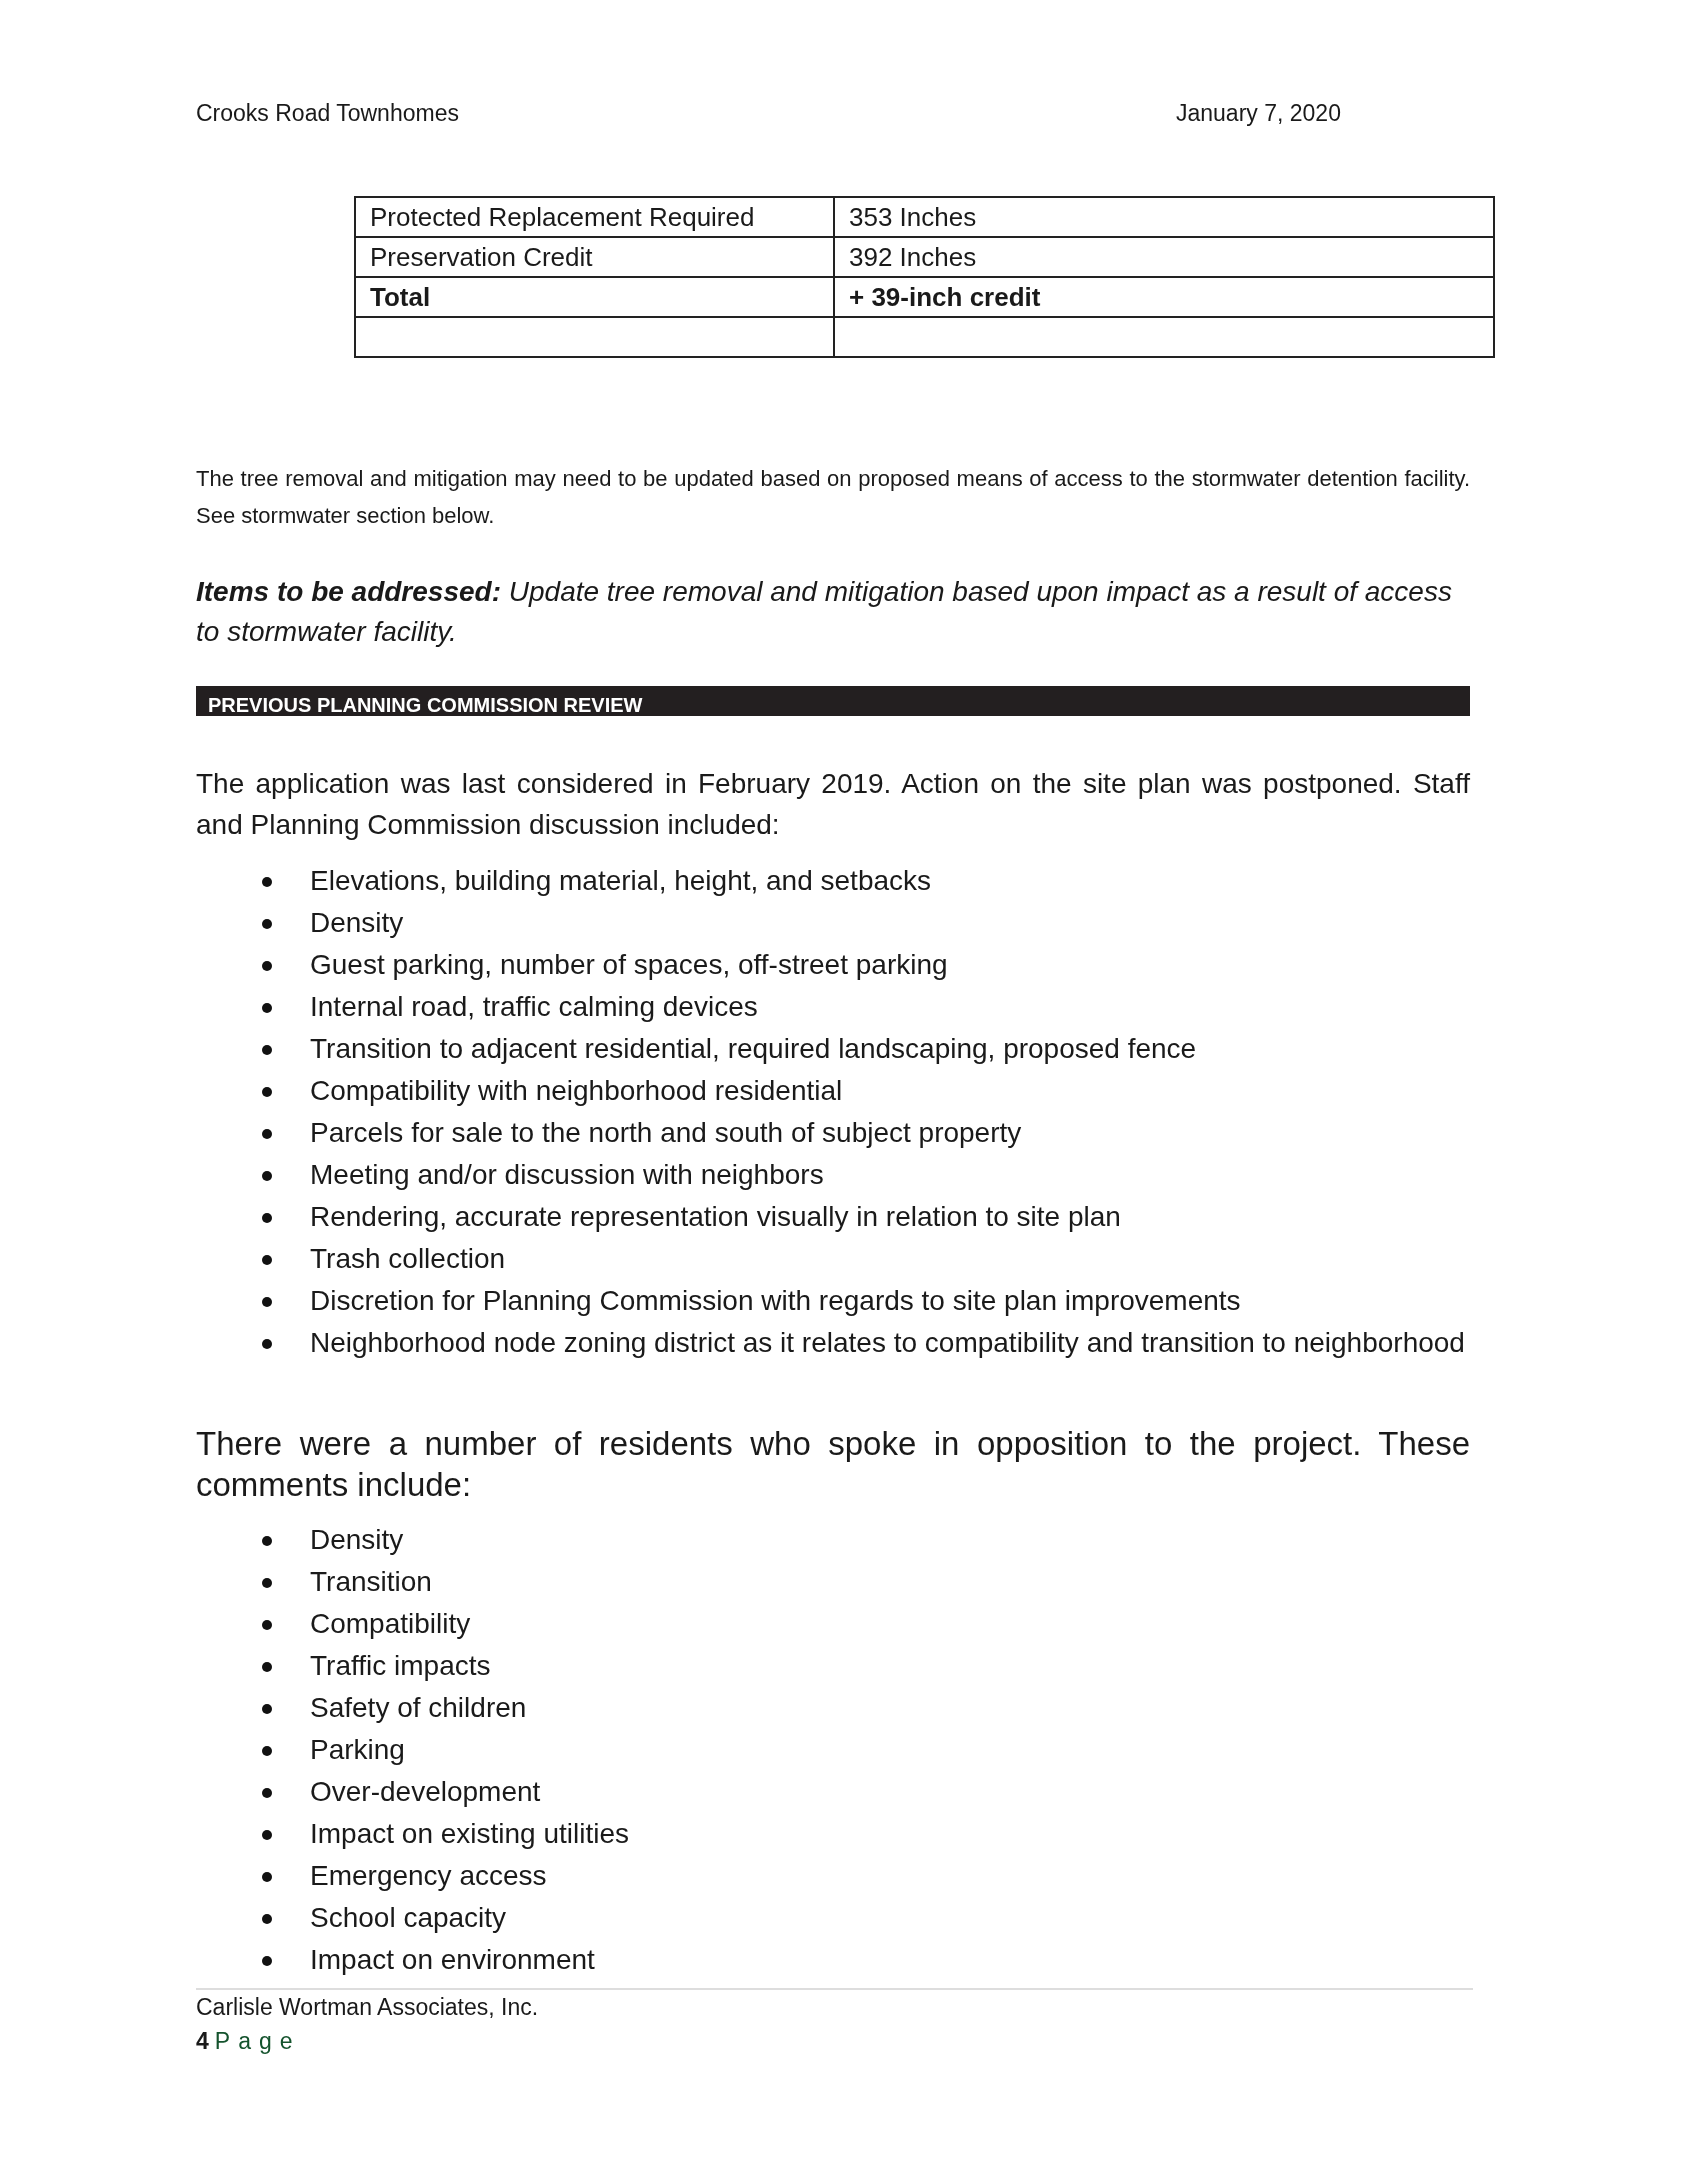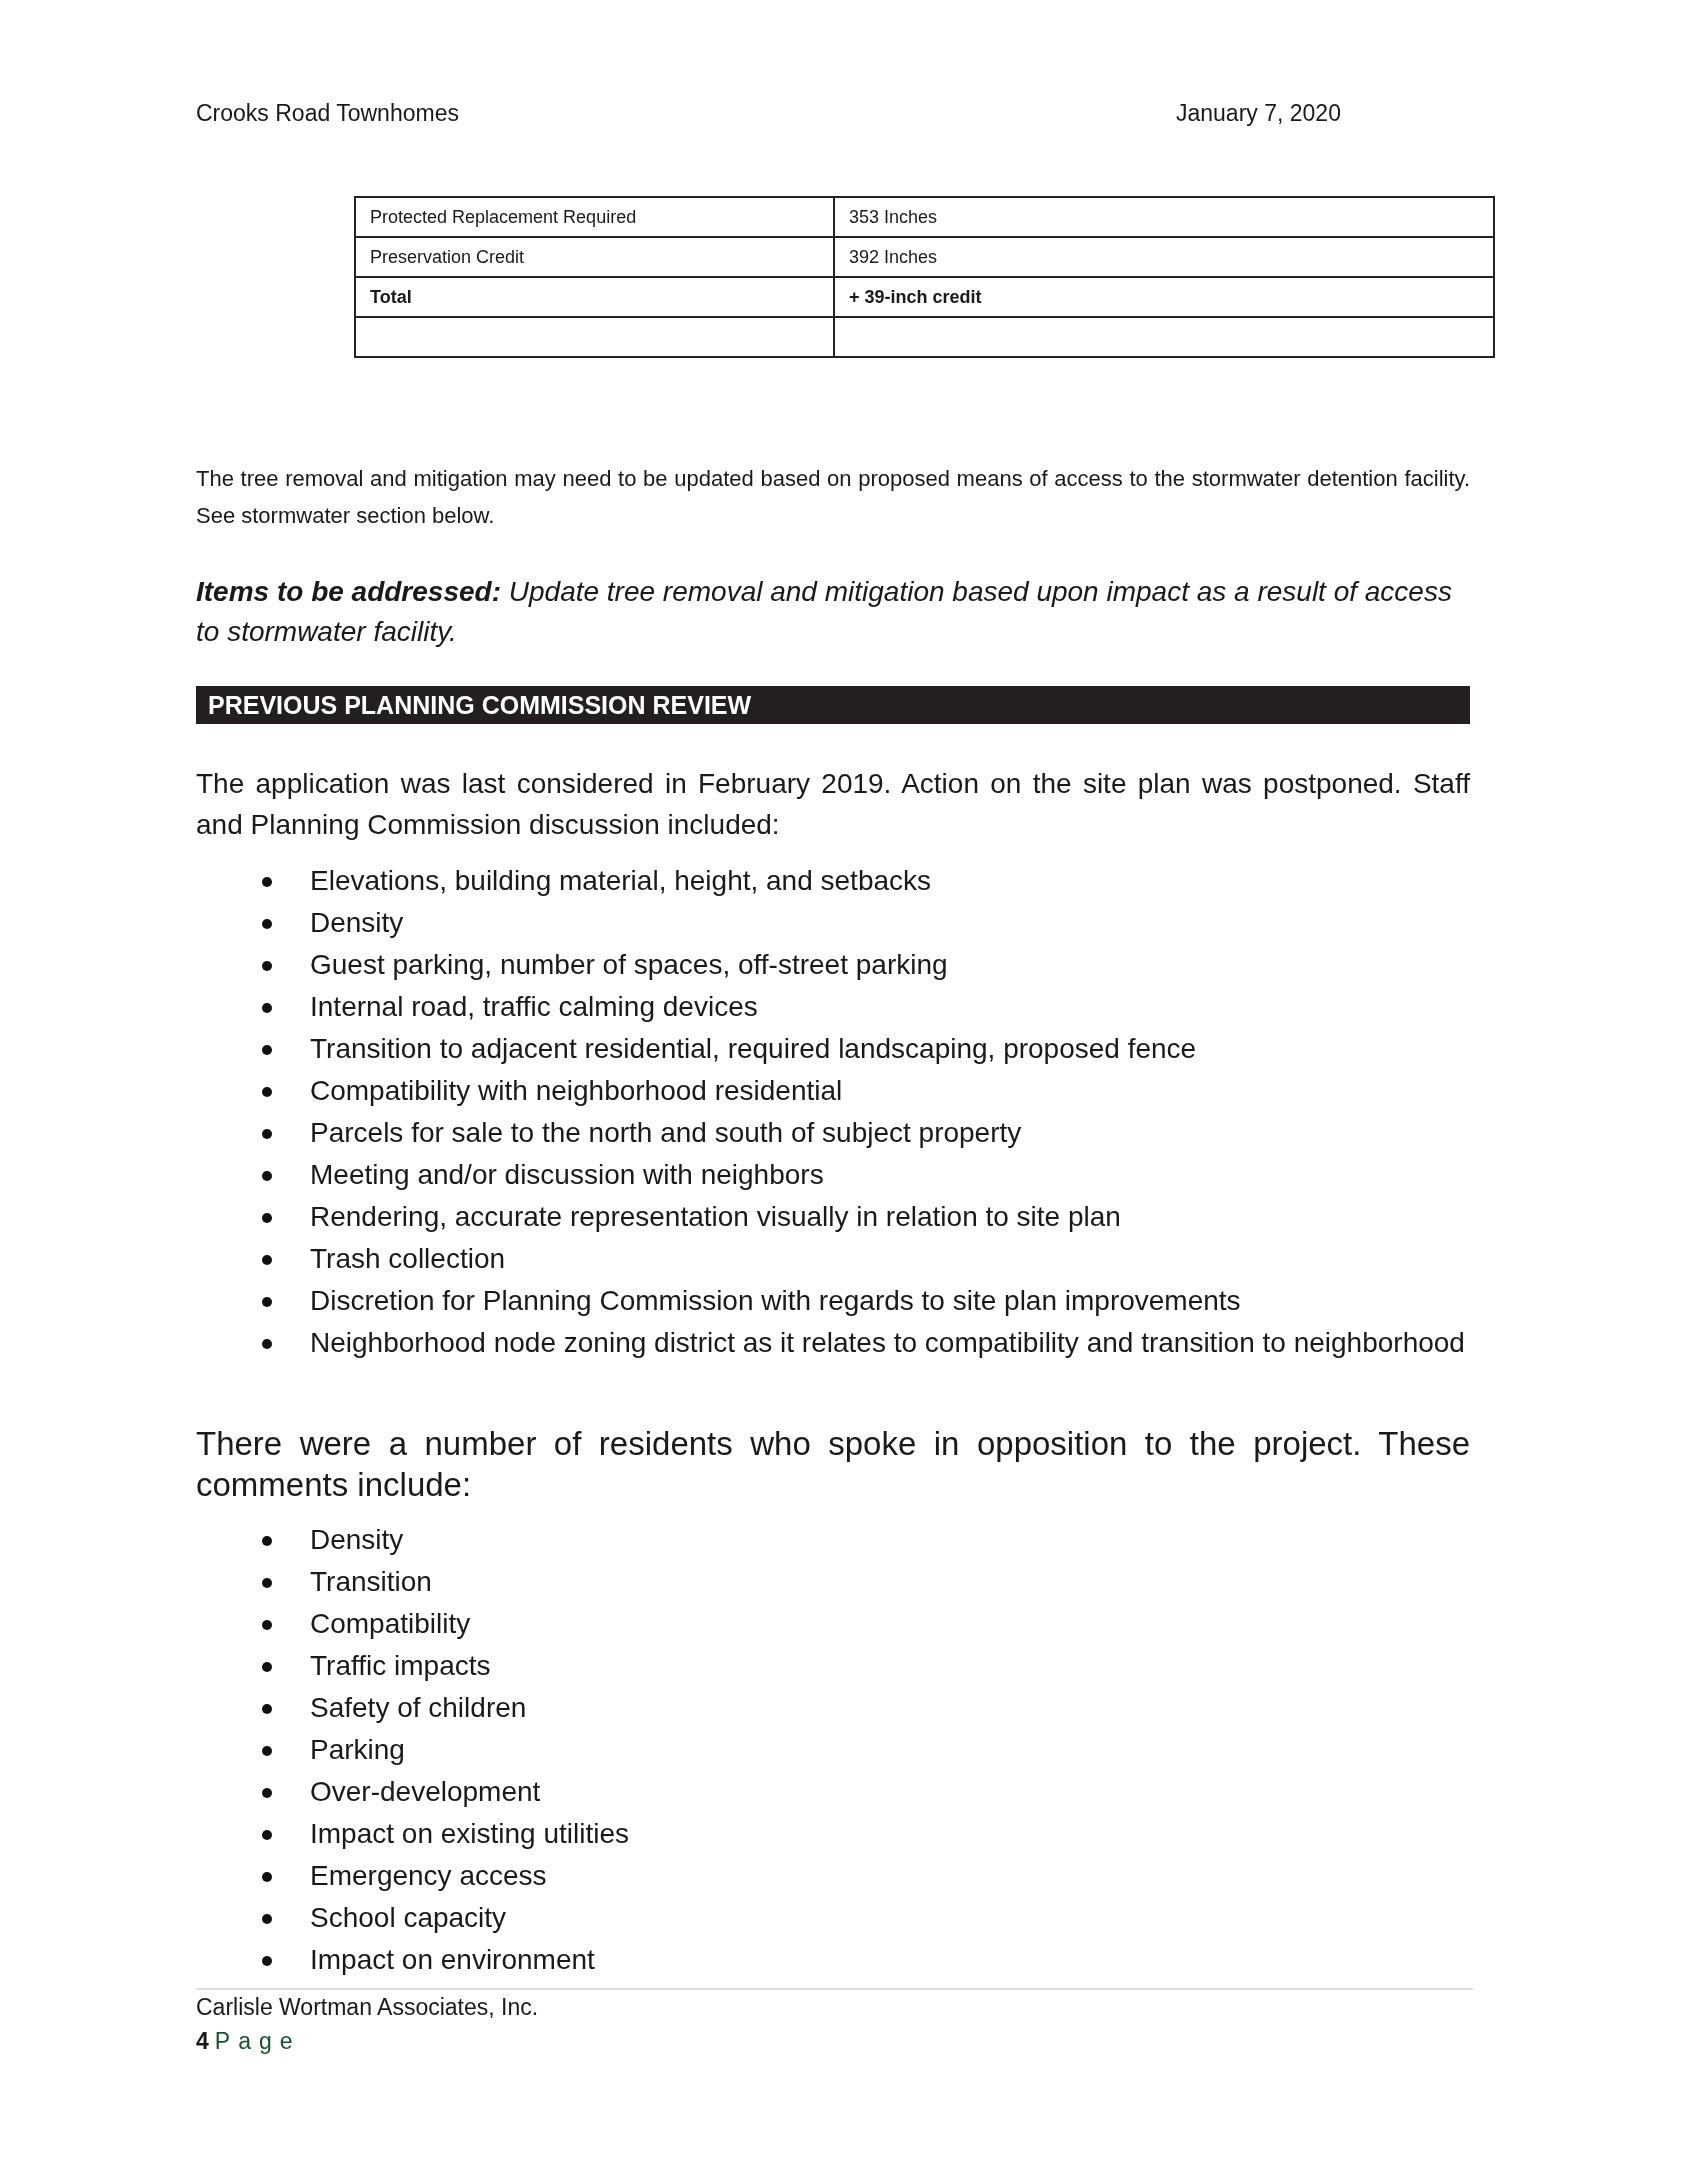--- a/index.html
+++ b/index.html
@@ -1,28 +1,28 @@
 <!DOCTYPE html>
 <html><head>
 <meta charset="utf-8">
 <style>
   html,body{margin:0;padding:0;background:#fff;}
   body{width:1683px;height:2178px;position:relative;font-family:"Liberation Sans",sans-serif;color:#1a1a1a;}
   .hdr{position:absolute;top:100px;font-size:23px;}
   .hdr-left{left:196px;}
   .hdr-right{left:1176px;}
-  table.tm{position:absolute;left:354px;top:196px;width:1141px;border-collapse:collapse;font-size:18px;}
+  table.tm{position:absolute;left:354px;top:196px;width:1141px;border-collapse:collapse;font-size:26px;}
   table.tm td{border:2px solid #222;padding:2px 14px;vertical-align:top;line-height:34px;}
   table.tm td.c1{width:449px;}
   table.tm tr.empty td{height:34px;}
   .b{font-weight:bold;}
   .p{position:absolute;left:196px;width:1274px;font-size:22px;line-height:37px;text-align:justify;}
   .items{position:absolute;left:196px;top:572px;width:1274px;font-size:28px;line-height:40px;font-style:italic;}
   .items .lbl{font-weight:bold;}
-  .bar{position:absolute;left:196px;top:686px;width:1274px;height:38px;background:#231f20;color:#fff;font-weight:bold;font-size:25px;line-height:38px;box-sizing:border-box;padding-left:12px;}
+  .bar{position:absolute;left:196px;top:686px;width:1274px;height:30px;background:#231f20;color:#fff;font-weight:bold;font-size:20px;line-height:38px;box-sizing:border-box;padding-left:12px;}
   ul.bl{position:absolute;left:196px;width:1274px;margin:16px;padding:0;list-style:none;font-size:28px;line-height:42px;}
   ul.bl li{position:relative;padding-left:98px;text-align:justify;}
   ul.bl li .dot{position:absolute;left:50px;top:17px;width:10px;height:10px;border-radius:50%;background:#111;}
   .fline{position:absolute;left:196px;top:1988px;width:1277px;height:2px;background:#ddd;}
   .ftxt{position:absolute;left:196px;top:1994px;font-size:23px;}
   .fpage{position:absolute;left:196px;top:2028px;font-size:23px;}
   .fpage .num{font-weight:bold;}
   .fpage .pg{color:#14532d;letter-spacing:8px;margin-left:6px;}
 </style>
 </head>

